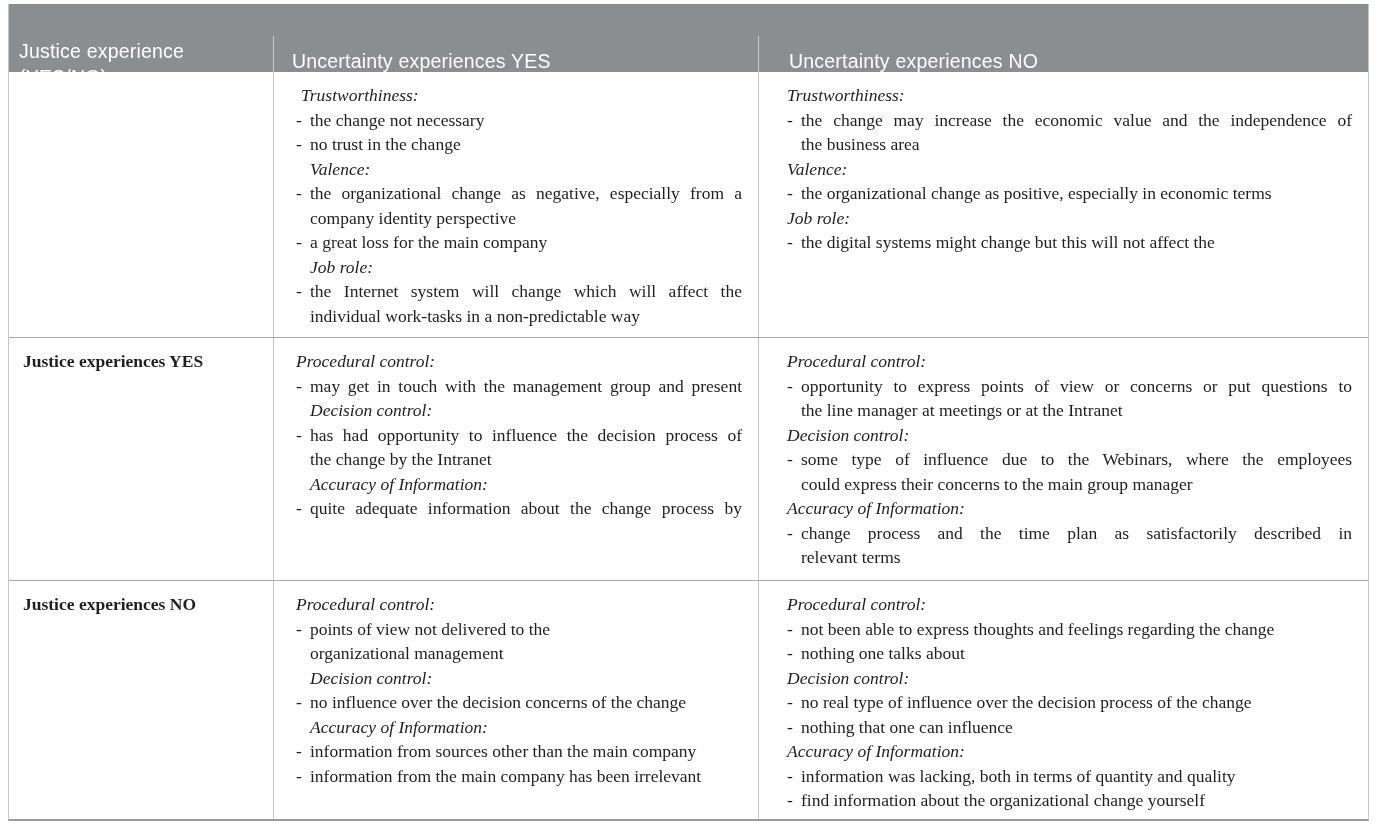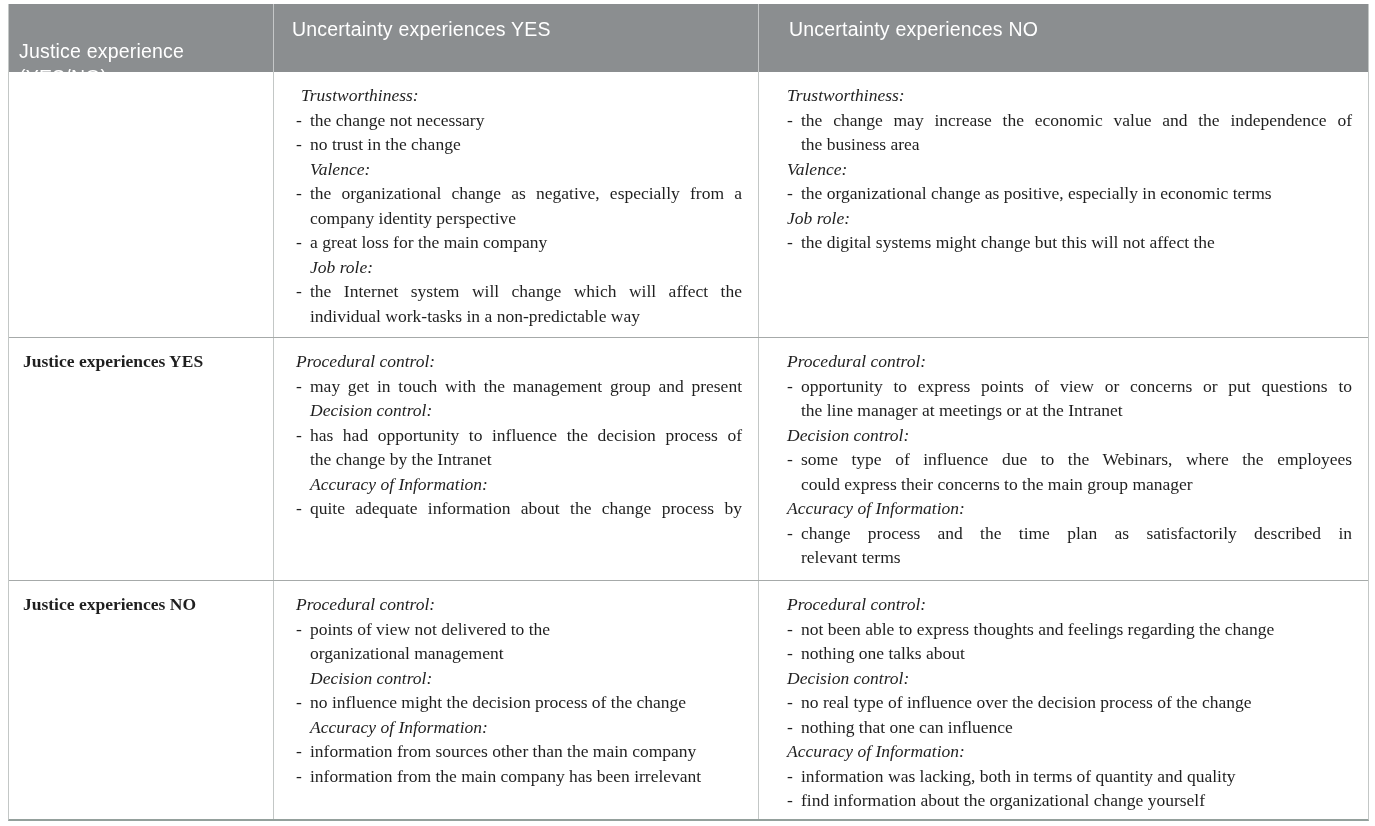--- a/index.html
+++ b/index.html
@@ -14,21 +14,21 @@
   .hrow{height:68px;background:var(--header-bg,#8b8e90);}
   .r1{height:265px;}
   .r2{height:243px;border-top:1px solid var(--grid-line,#a6aaa9);}
   .r3{height:239px;border-top:1px solid var(--grid-line,#a6aaa9);}
   .hcell{font-family:"Liberation Sans", sans-serif;color:var(--header-text,#ffffff);
          font-size:19.5px;line-height:26px;letter-spacing:.2px;font-weight:400;
          padding:12px 14px 0 18px;box-sizing:border-box;overflow:hidden;}
   .hcell.c1{padding-left:10px;width:264px;margin-top:22px;}
   .hcell.c2{padding-left:18px;}
   .hcell.c3{padding-left:30px;}
-  .hcell + .hcell{border-left:1px solid rgba(255,255,255,.5);}
+  .hcell + .hcell{border-left:1px solid rgba(255,255,255,.5);margin-top:32px;}
   .cell{box-sizing:border-box;overflow:hidden;font-size:17.5px;line-height:24.5px;
         padding:11px 16px 4px 16px;}
   .cell + .cell{border-left:1px solid var(--divider,#c3c7c6);}
   .cell.label{font-weight:bold;padding-left:14px;}
   .cell.mid{padding-left:22px;}
   .cell.right{padding-left:28px;}
   .item{display:block;}
   .item.h{font-style:italic;}
   .item.h.i1{margin-left:5px;}
   .item.h.i2{margin-left:14px;}
@@ -169,21 +169,21 @@
             <span class="dash">-</span>
             <div class="txt">points of view not delivered to the</div>
           </div>
           <div class="item c">
             <span class="dash"></span>
             <div class="txt">organizational management</div>
           </div>
           <div class="item h i2"><em>Decision control:</em></div>
           <div class="item b">
             <span class="dash">-</span>
-            <div class="txt">no influence might the decision process of the change</div>
+            <div class="txt">no influence over the decision concerns of the change</div>
           </div>
           <div class="item h i2"><em>Accuracy of Information:</em></div>
           <div class="item b">
             <span class="dash">-</span>
             <div class="txt">information from sources other than the main company</div>
           </div>
           <div class="item b">
             <span class="dash">-</span>
             <div class="txt">information from the main company has been irrelevant</div>
           </div>

